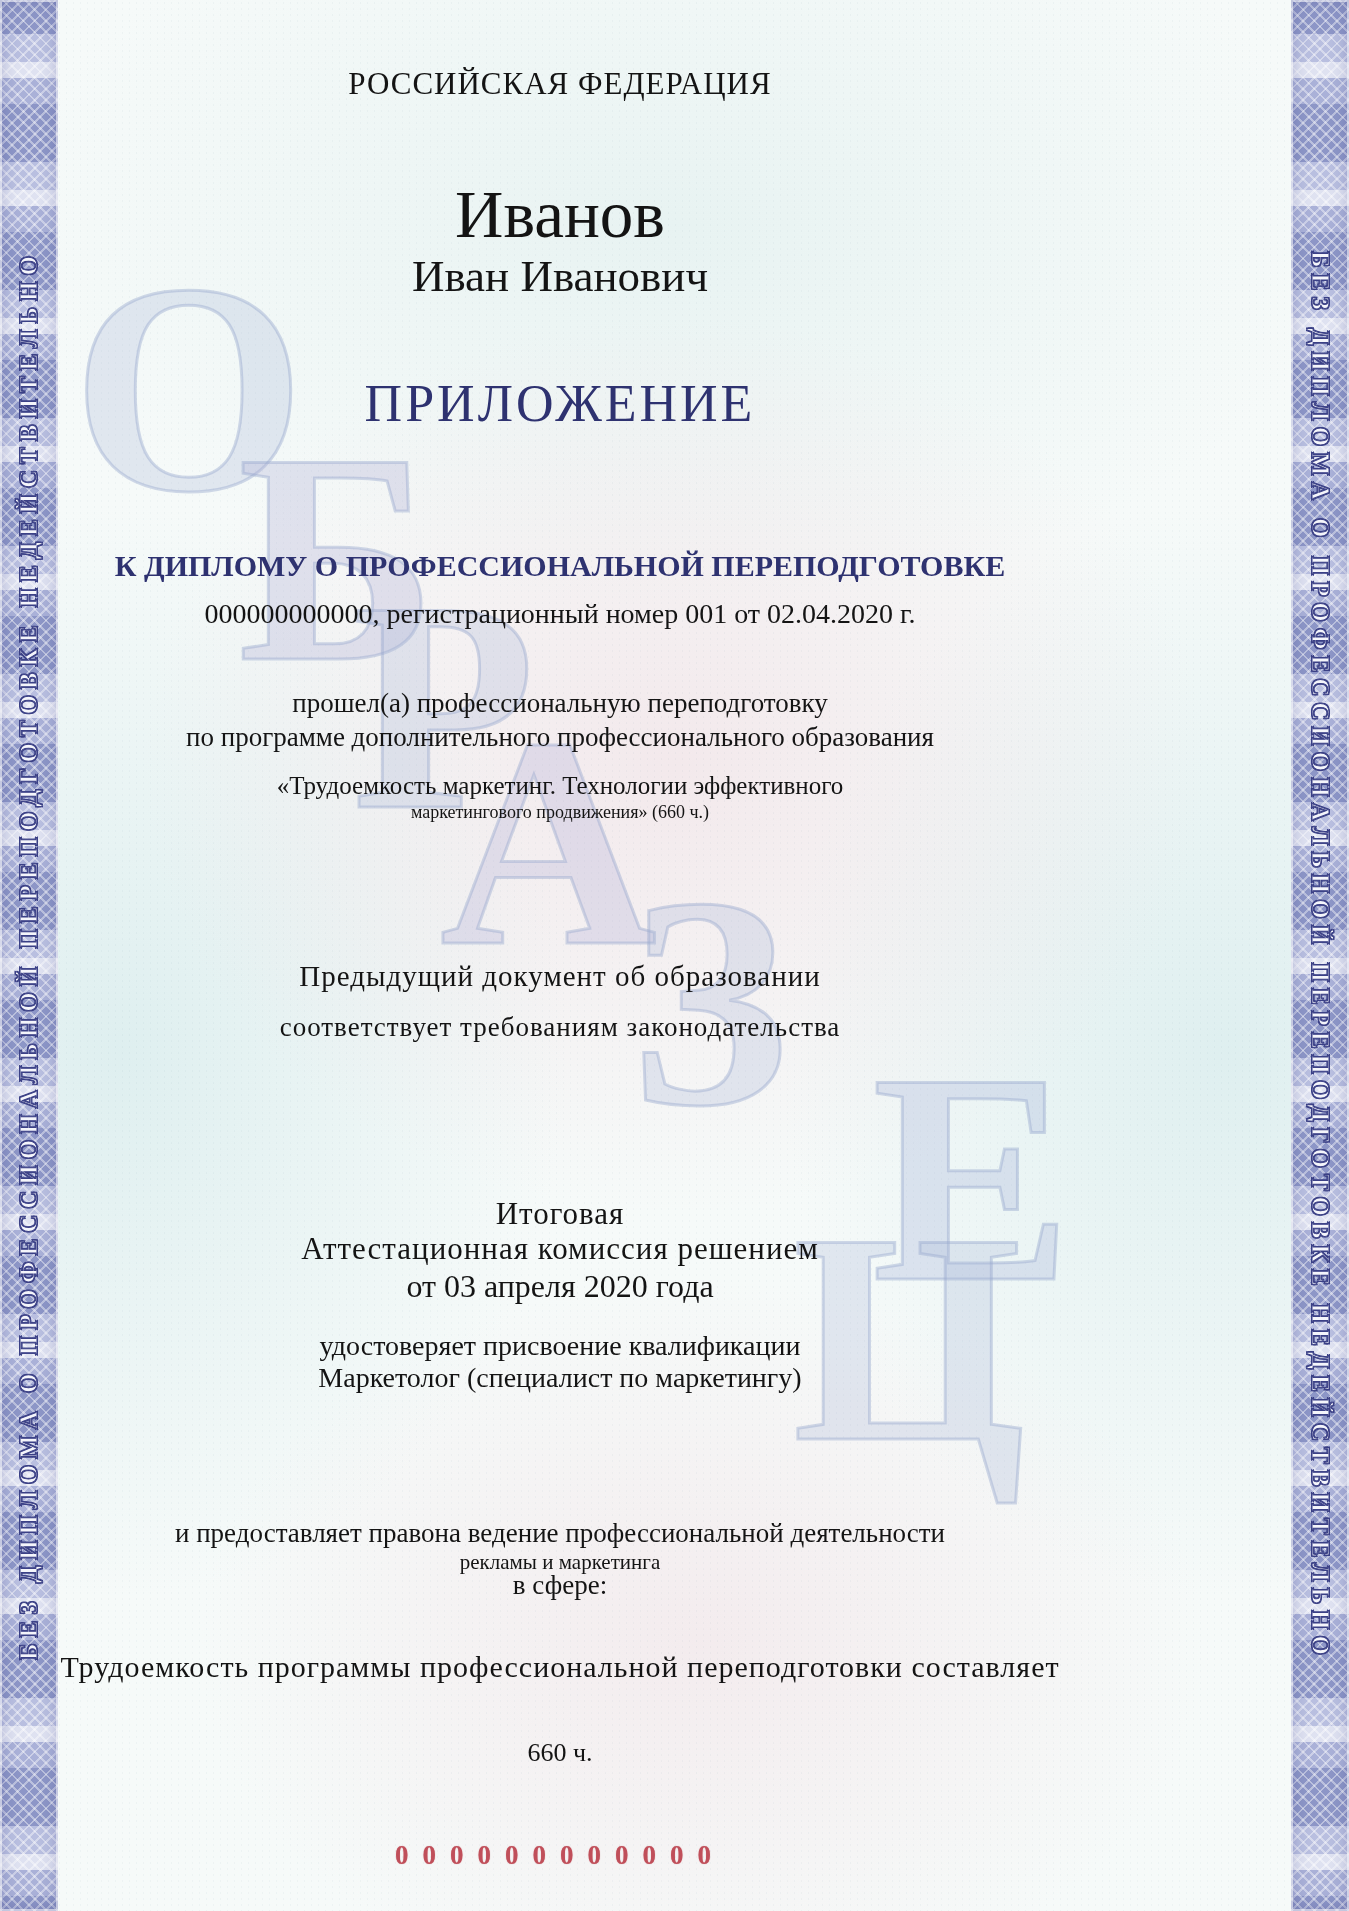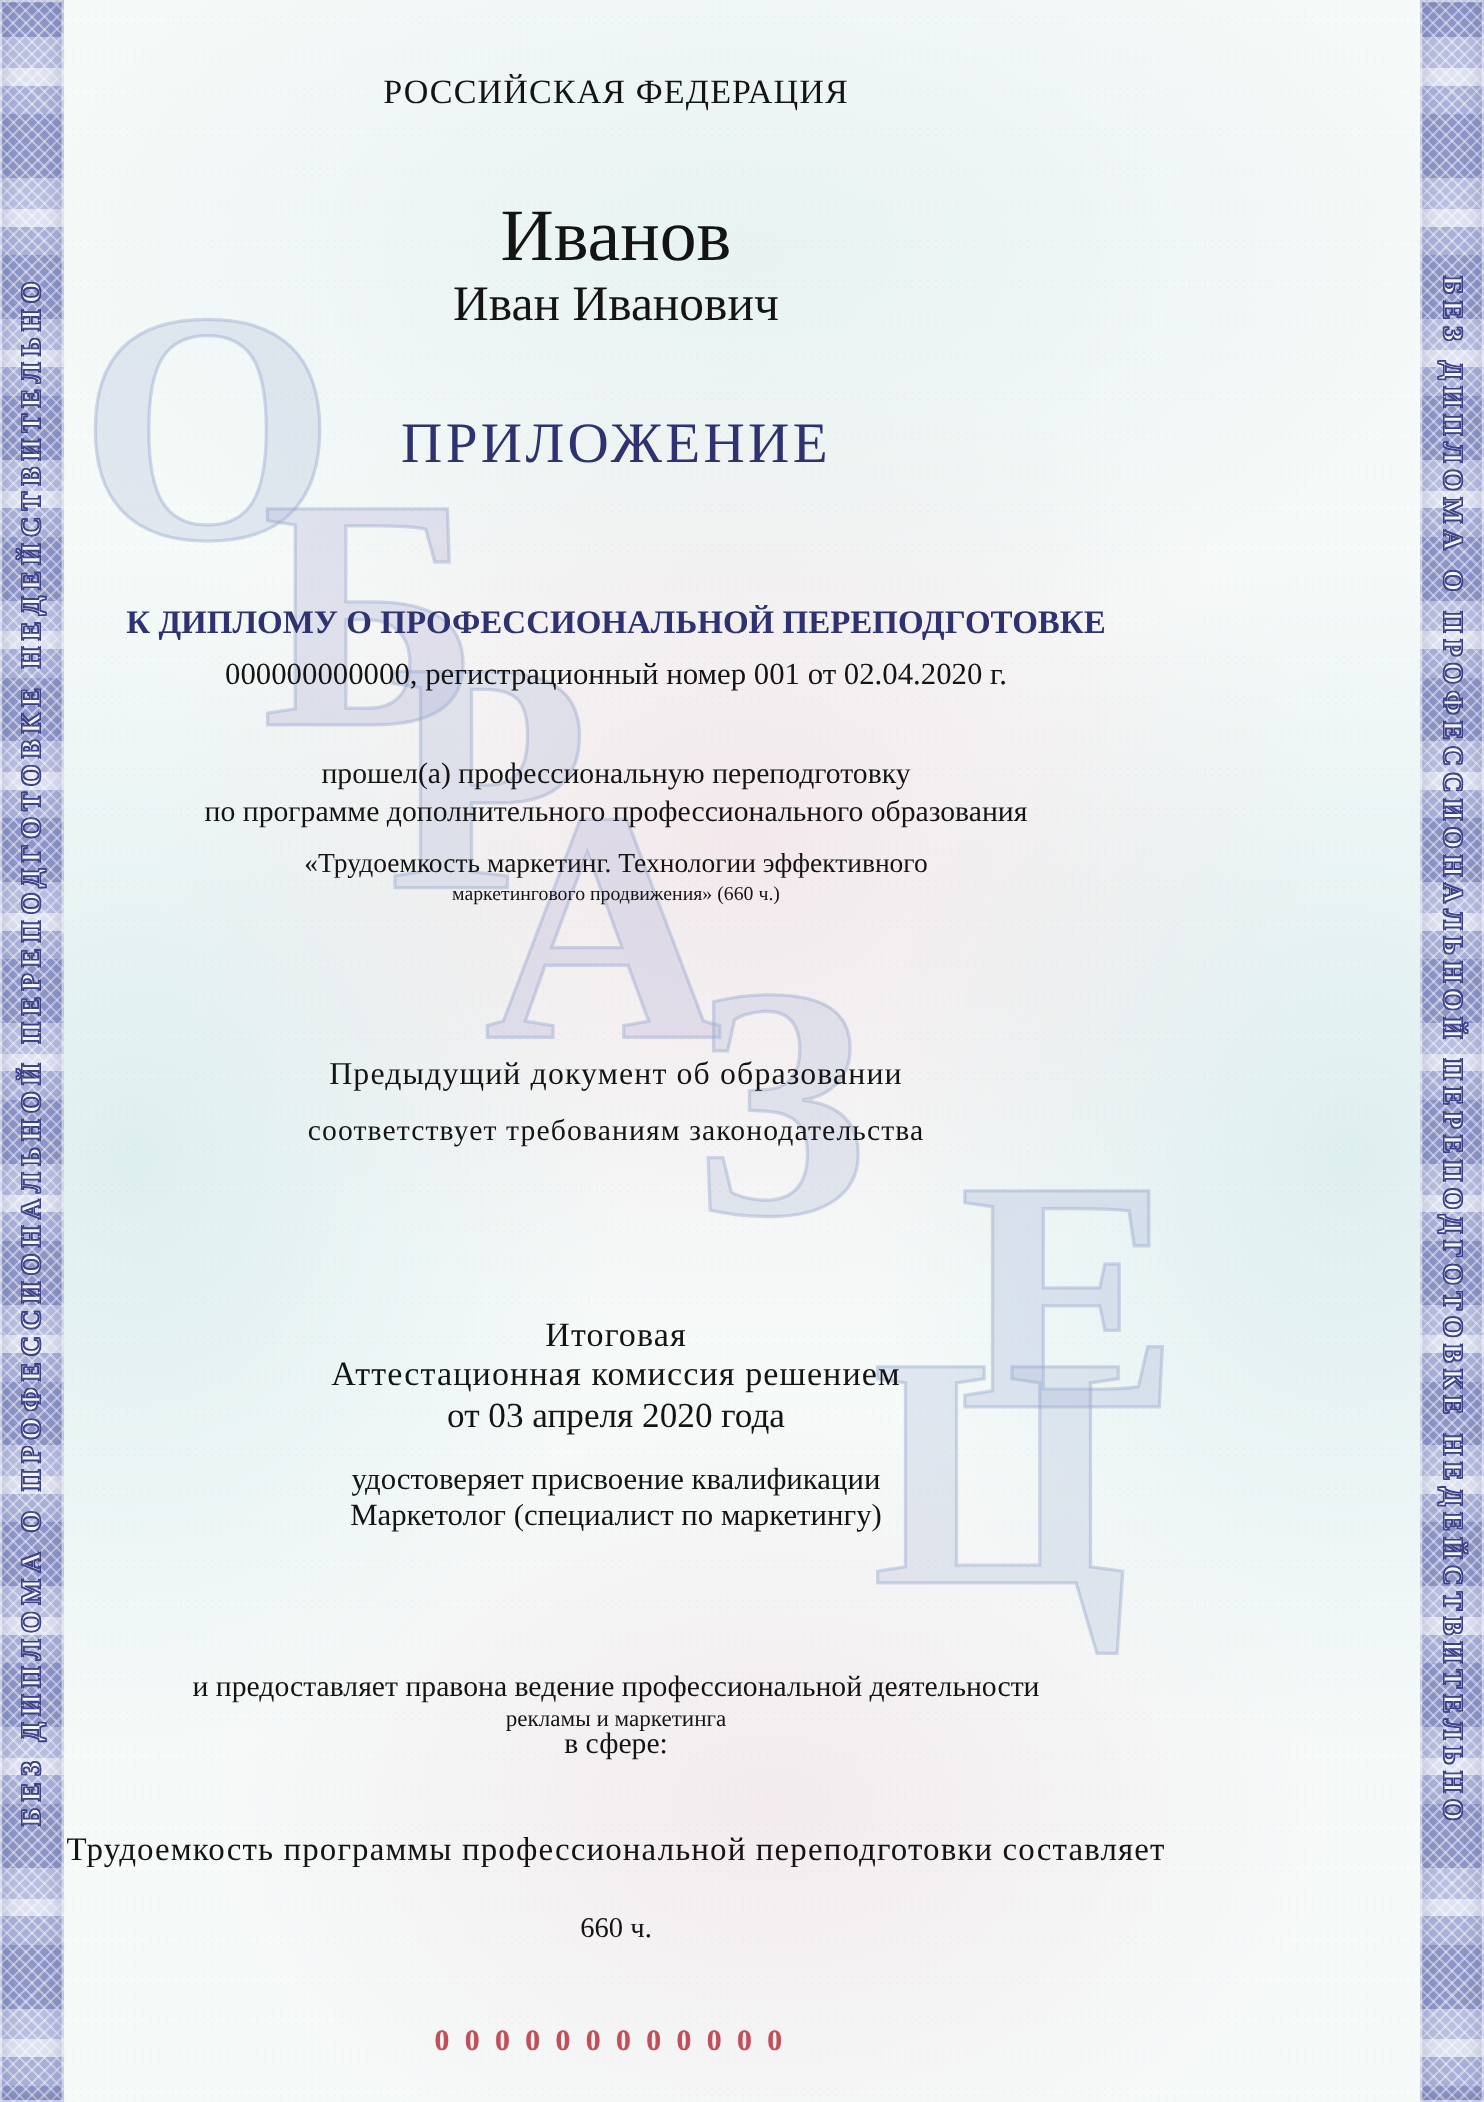--- a/index.html
+++ b/index.html
@@ -78,21 +78,21 @@
   .prev1        {top:960px; font-size:29px; letter-spacing:1px;font-family:Liberation Serif, serif;}
   .prev2        {top:1012px;font-size:27px; letter-spacing:1px;}
   .comm1        {top:1196px;font-size:31px; letter-spacing:1px;}
   .comm2        {top:1231px;font-size:31px; letter-spacing:1px;}
   .comm3        {top:1268px;font-size:32px;}
   .qual1        {top:1330px;font-size:28px;}
   .qual2        {top:1362px;font-size:28px;}
   .rights1      {top:1486px;font-size:27px;margin-top:32px;}
   .rights2      {top:1570px;font-size:27px;}
   .rights3      {top:1550px;font-size:21px;}
-  .workload     {top:1650px;font-size:30px; letter-spacing:1px;margin-top:15px;}
+  .workload     {top:1650px;font-size:30px; letter-spacing:1px;}
   .hours        {top:1738px;font-size:26px;}
   .serial{
     top:1840px;font-size:27px;font-weight:bold;
     color:#c04f5a;letter-spacing:14px;
     text-shadow:0 0 1px rgba(192,79,90,0.6);
   }
 </style>
 </head>
 <body>
 

